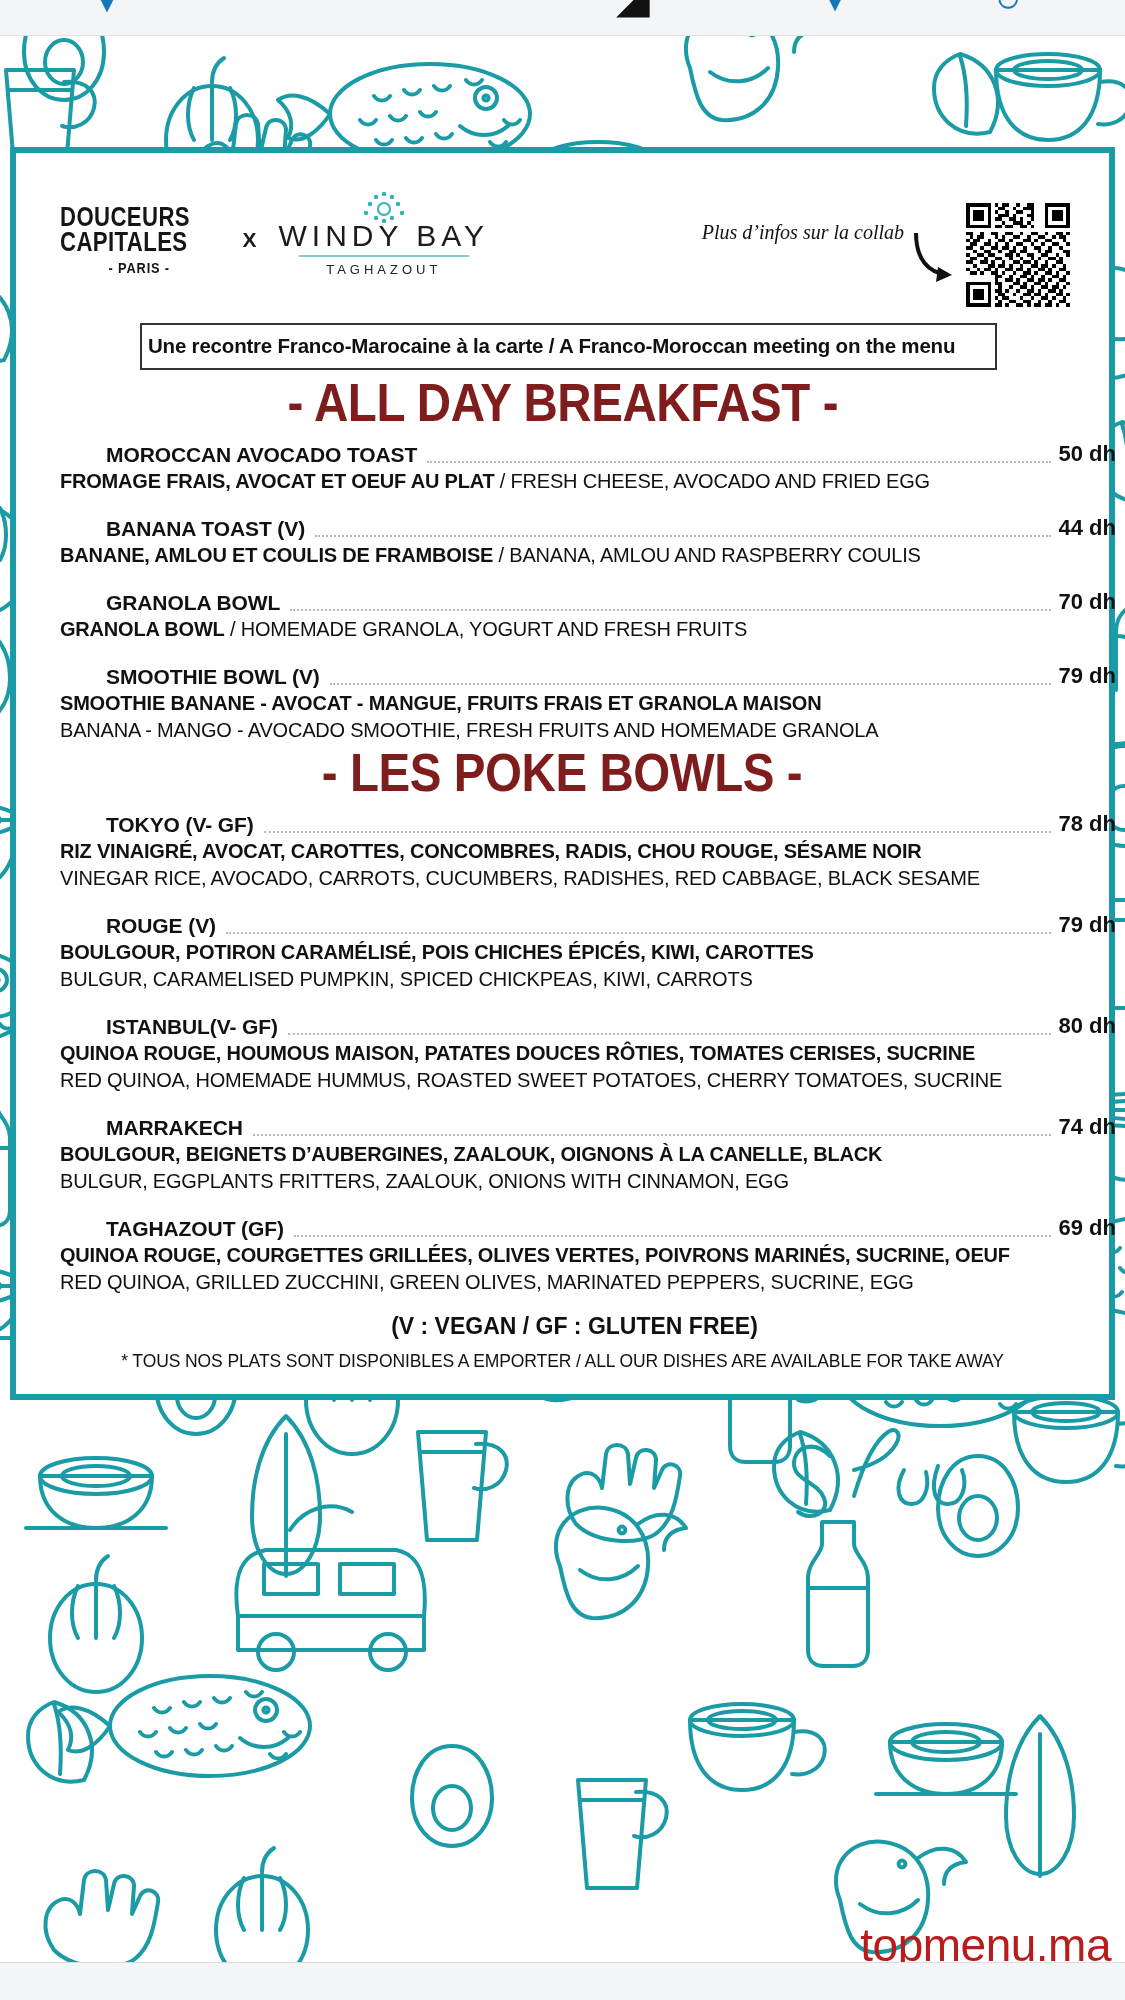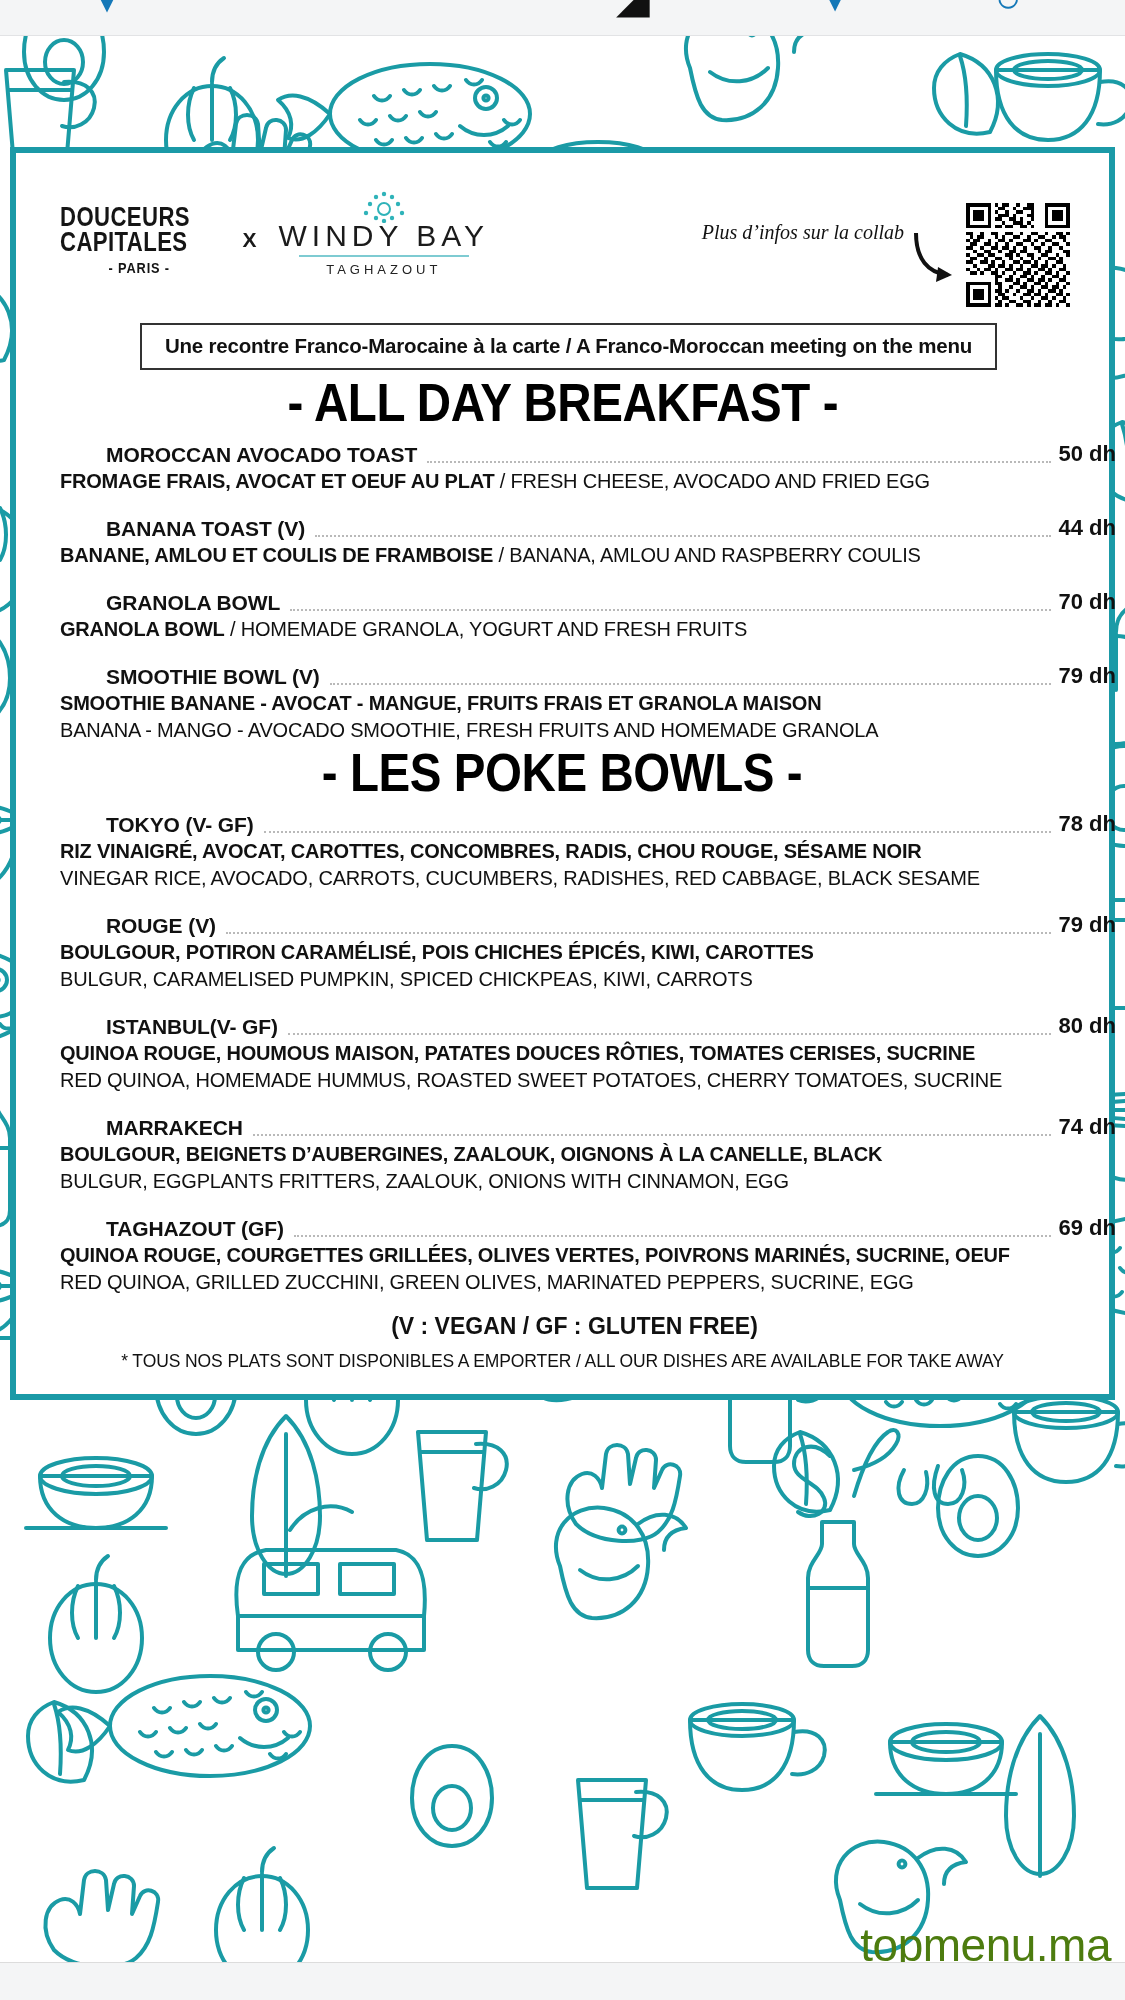--- a/index.html
+++ b/index.html
@@ -77,28 +77,28 @@
     font-family:"Liberation Serif", serif;
     font-style:italic; font-size:20px; color:#111;
     margin-top:18px; margin-right:6px; white-space:nowrap;
   }
   .collab .arrow{ width:46px; height:56px; margin-top:26px; margin-right:10px; }
   .qr{ width:104px; height:104px; }
 
   
   .tagline{
     position:absolute; left:124px; top:170px; width:857px;
-    border:2px solid #333; text-align:center;
+    border:2px solid #333; 
     font-weight:bold; font-size:20.5px; letter-spacing:-0.2px;
     color:#111; padding:9px 6px 10px 6px; white-space:nowrap;
   }
 
   
   .sect{
-    text-align:center; font-weight:bold; color:#000000;
+    text-align:center; font-weight:bold; color:#7f1d1d;
     font-size:54px; letter-spacing:-0.5px;
   }
   .sect span{ display:inline-block; transform:scaleX(0.88); }
   #sectBreakfast{ position:absolute; left:0; top:218px; width:100%; }
   #sectPoke{ position:absolute; left:0; top:588px; width:100%; }
 
   
   .list{ position:absolute; left:44px; width:1010px; }
   #listBreakfast{ top:288px; }
   #listPoke{ top:658px; }
@@ -128,21 +128,21 @@
   }
 
   
   .footer{ position:absolute; left:0; width:100%; text-align:center; }
   #legend{ top:1160px; font-weight:bold; font-size:23px; color:#111;margin-left:12px; }
   #takeaway{ top:1198px; font-size:17.5px; color:#111; letter-spacing:-0.1px; }
 
   
   #wm{
     position:absolute; right:14px; top:1918px; z-index:30;
-    color:#4d7c0f; font-size:46px; letter-spacing:-0.5px;
+    color:#b91c1c; font-size:46px; letter-spacing:-0.5px;
     font-family:"Liberation Sans", sans-serif;
   }
   #bottomhair{
     position:absolute; left:0; top:1962px; width:100%; height:1px;
     background:#dcdcdc; z-index:31;
   }
   #bottombar{
     position:absolute; left:0; top:1963px; width:100%; height:37px;
     background:#f4f5f6; z-index:31;
   }

